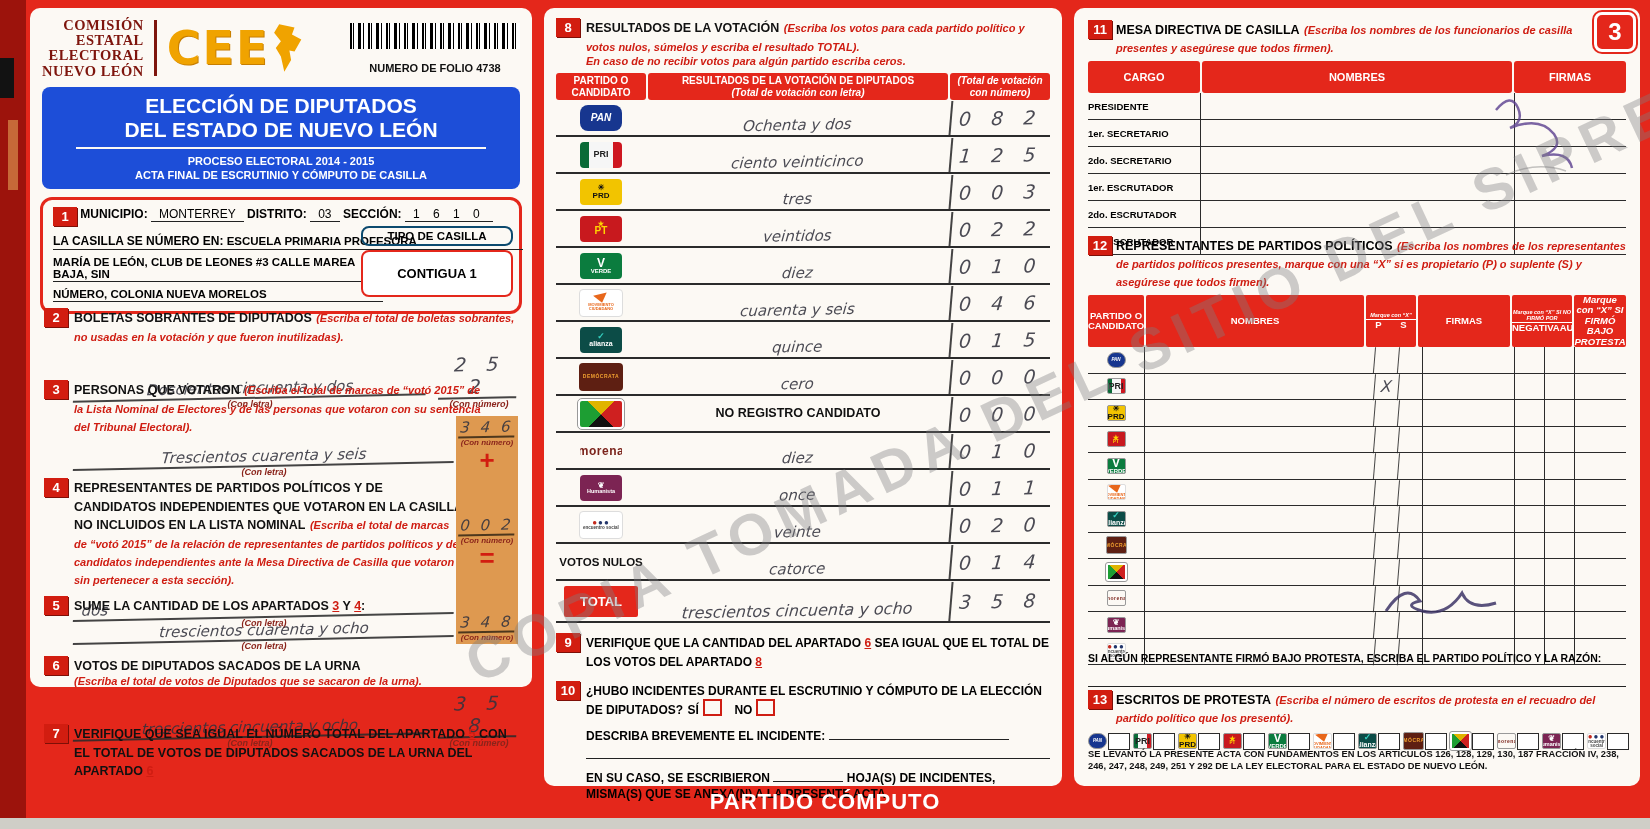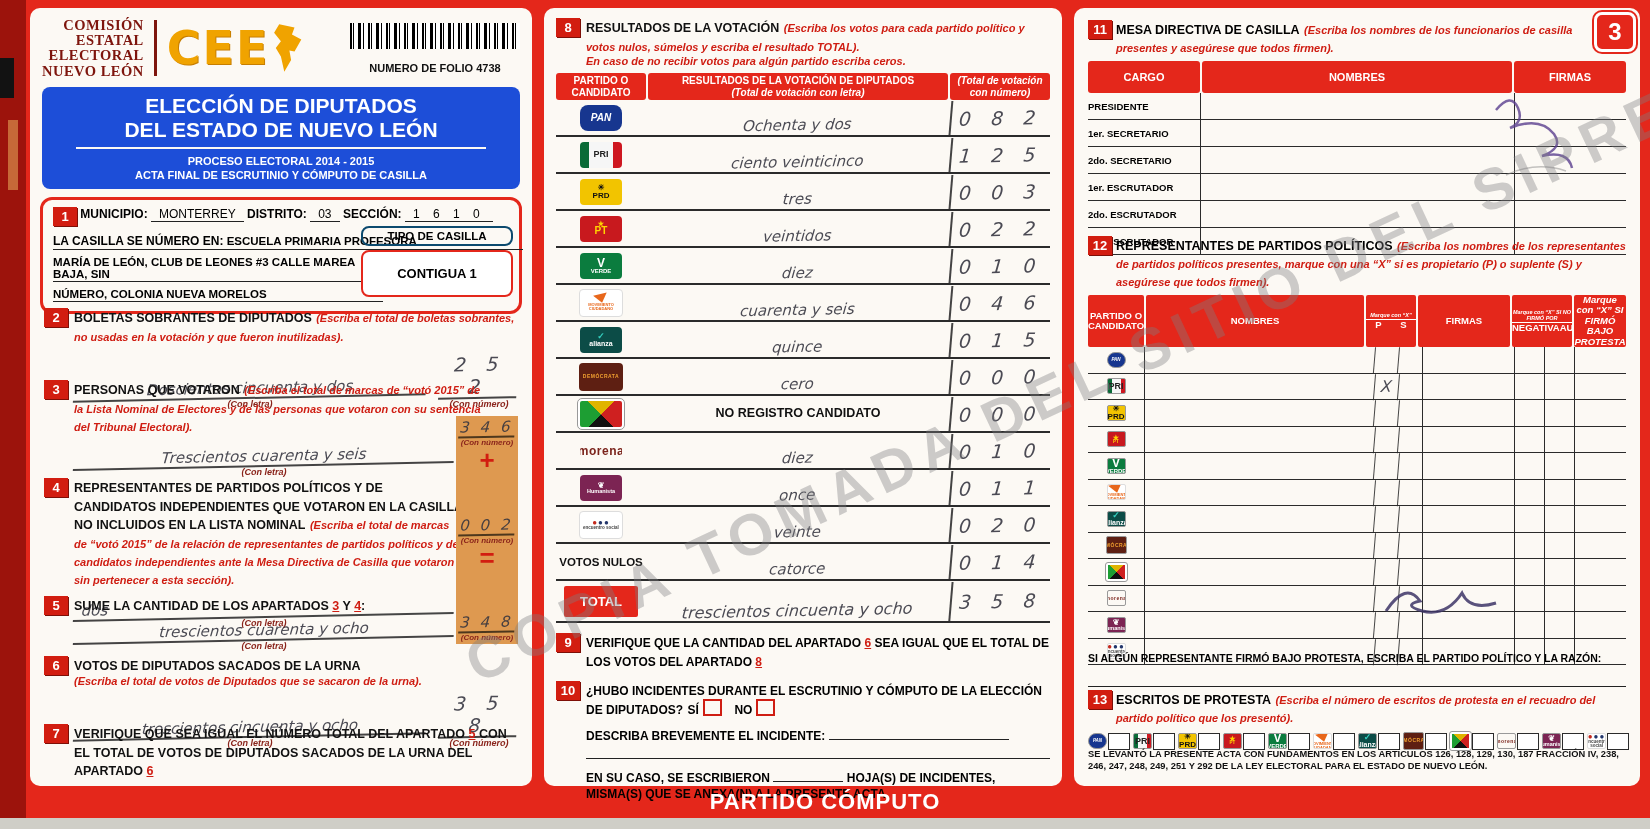--- a/index.html
+++ b/index.html
@@ -3,21 +3,21 @@
 <meta charset="utf-8">
 <style>
   html,body{margin:0;padding:0;}
   body{width:1650px;height:829px;position:relative;overflow:hidden;
        background:#cfcec7;font-family:"Liberation Sans",sans-serif;}
   .page{position:absolute;left:0;top:0;width:1650px;height:818px;background:#e4271b;}
   .edge-strip{position:absolute;left:0;top:0;width:26px;height:818px;background:#9c130c;}
   .edge-mark{position:absolute;left:0;top:58px;width:14px;height:40px;background:#121212;}
   .edge-tape{position:absolute;left:8px;top:120px;width:10px;height:70px;background:#d98d4b;opacity:.7;}
   .panel{position:absolute;top:8px;background:#fcf9f4;border-radius:10px;}
-  .panel.left{left:30px;width:502px;height:778px;}
+  .panel.left{left:30px;width:502px;height:679px;}
   .panel.mid{left:544px;width:518px;height:778px;}
   .panel.right{left:1074px;width:566px;height:778px;}
 
   .bottom-bar{position:absolute;left:0;top:786px;width:1650px;height:32px;
       color:#fff;font-weight:bold;font-size:22px;text-align:center;letter-spacing:1px;line-height:32px;}
 
   .wm{position:absolute;left:455px;top:635px;width:1100px;white-space:nowrap;
       transform:rotate(-25deg);transform-origin:0 0;font-size:58px;font-weight:bold;
       color:rgba(125,125,130,.38);letter-spacing:8px;z-index:40;pointer-events:none;}
 

